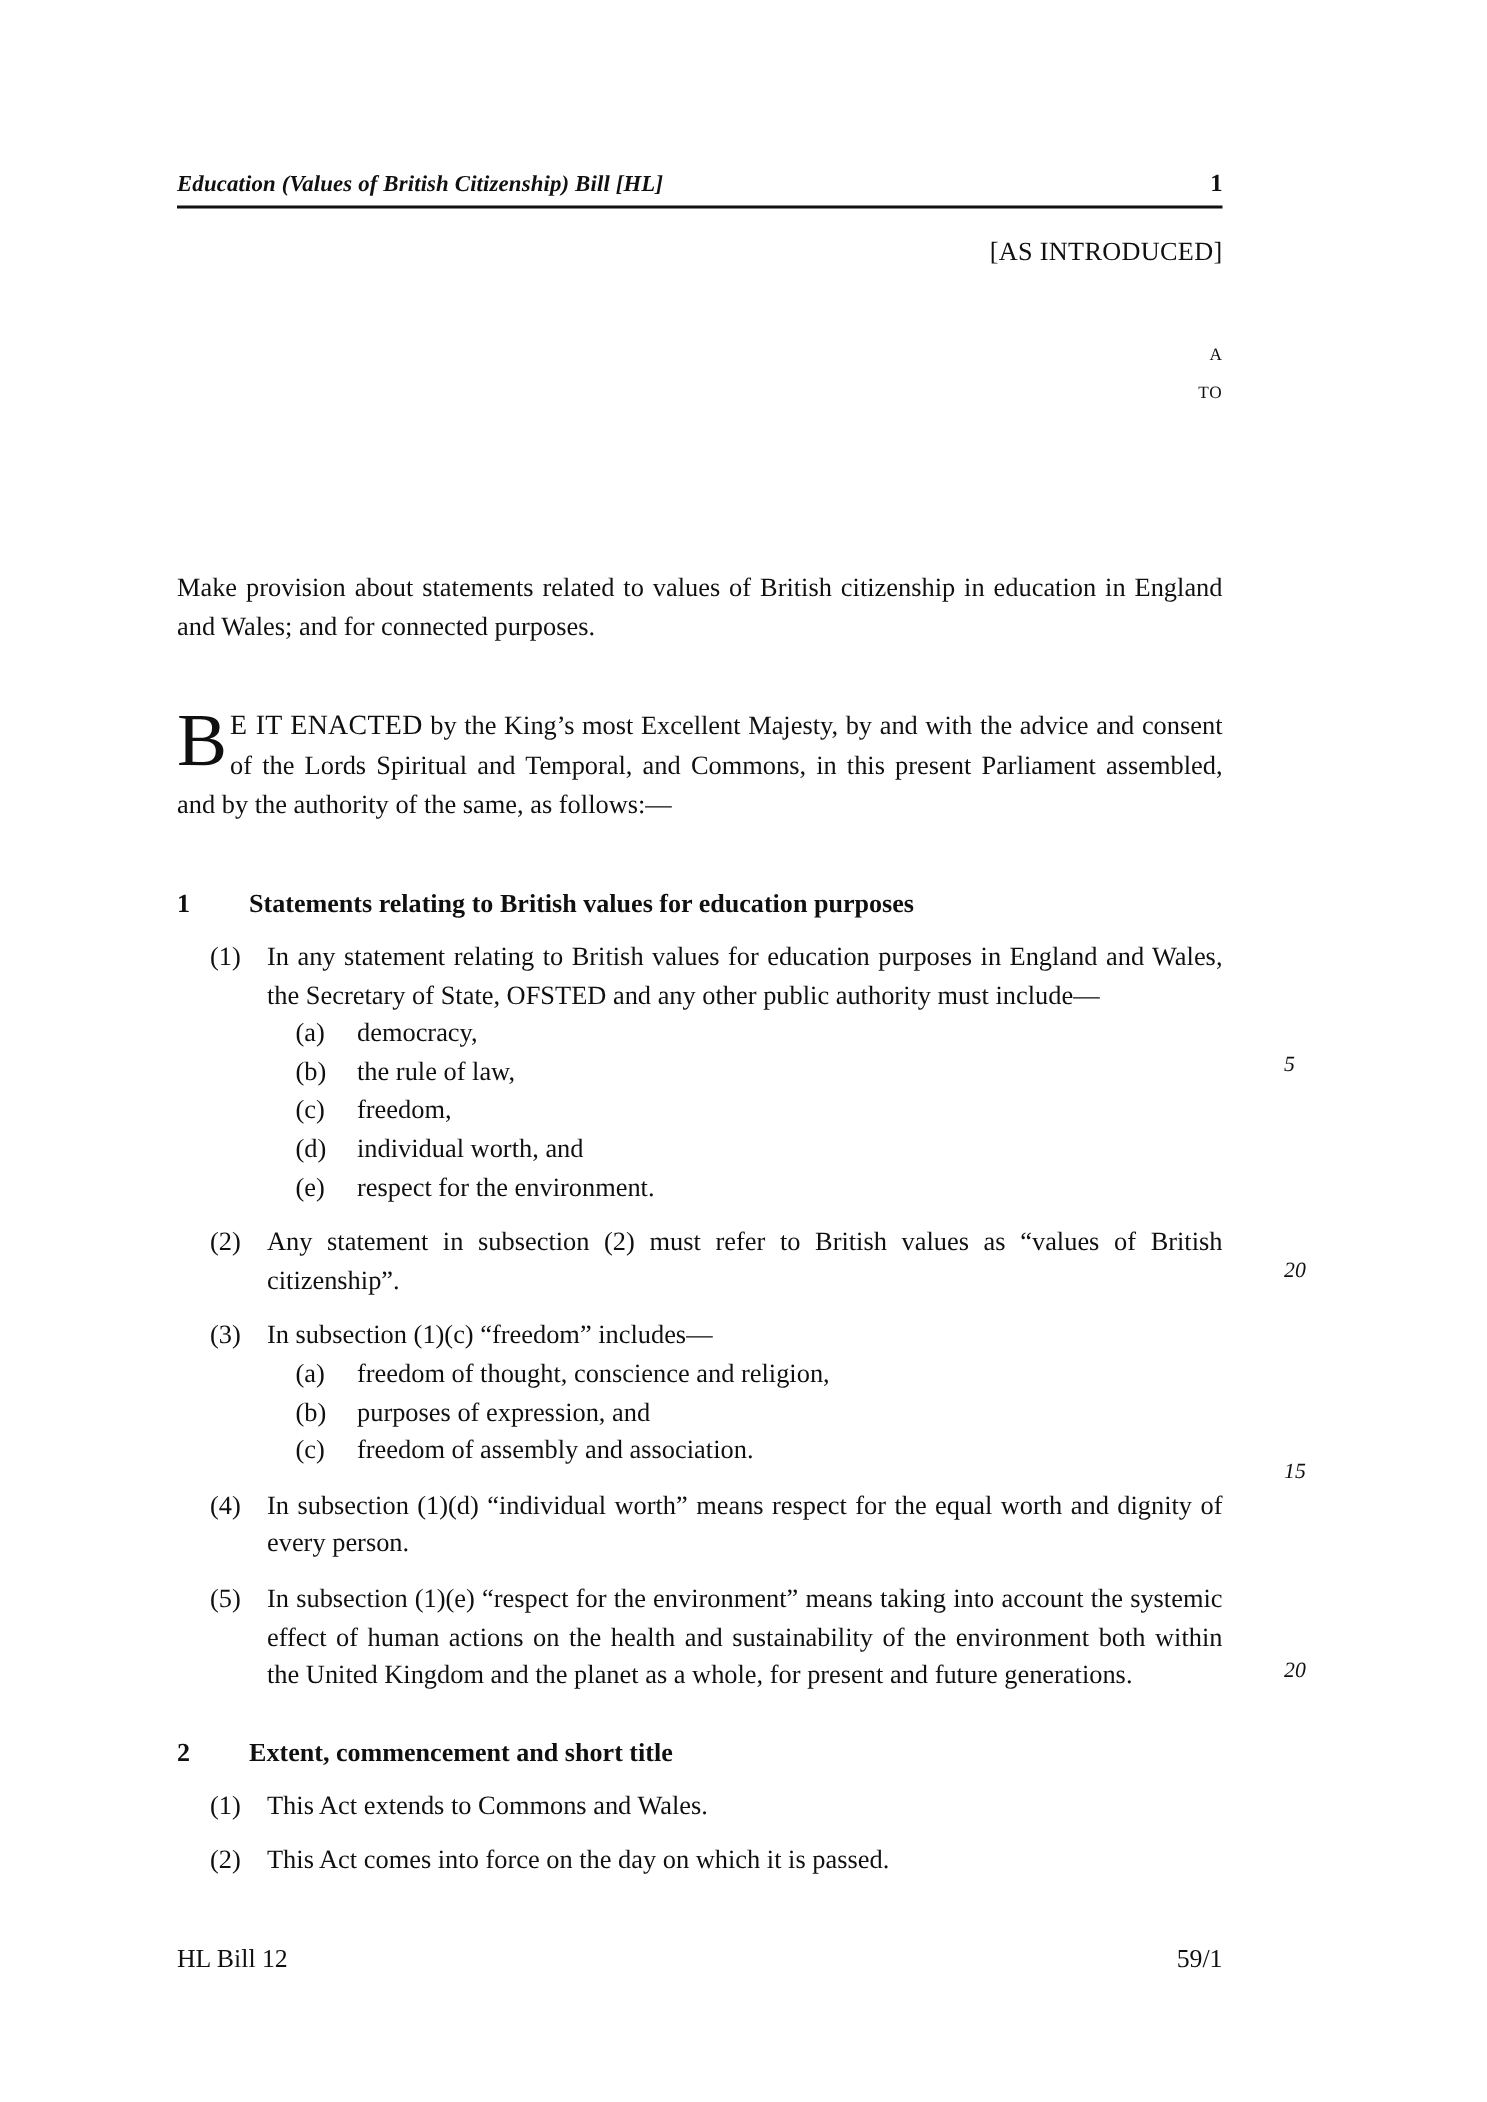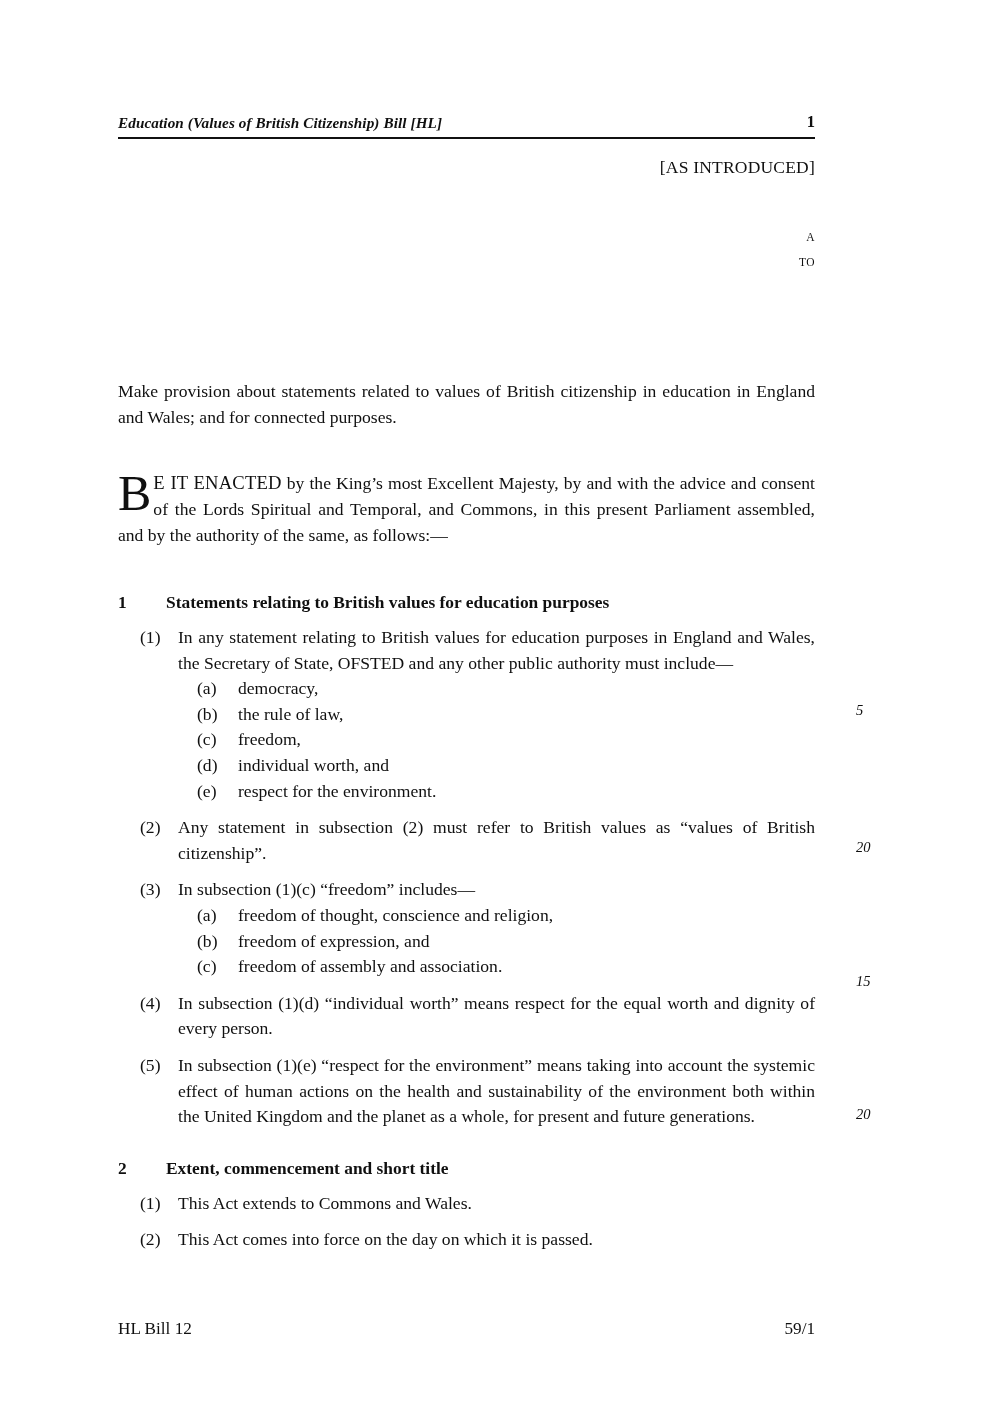--- a/index.html
+++ b/index.html
@@ -189,21 +189,20 @@
 
   
   .footer {
     position: absolute;
     left: 118px;
     top: 1296px;
     width: 697px;
     display: flex;
     justify-content: space-between;
     font-size: 17.2px;
-    margin-top: 23px;
   }
 </style>
 </head>
 <body>
 
 <div class="page">
 
   <div class="running-head">
     <span class="running-head-title">Education (Values of British Citizenship) Bill [HL]</span>
     <span class="running-head-folio">1</span>
@@ -269,21 +268,21 @@
     </div>
     <div class="subsec gap-after">
       <span class="marker"></span>
       <span class="content nojust">
         <span class="para">
           <span class="marker">(a)</span>
           <span class="text">freedom of thought, conscience and religion,</span>
         </span>
         <span class="para">
           <span class="marker">(b)</span>
-          <span class="text">freedom of expression, and</span>
+          <span class="text">purposes of expression, and</span>
         </span>
         <span class="para">
           <span class="marker">(c)</span>
           <span class="text">freedom of assembly and association.</span>
         </span>
       </span>
     </div>
 
     <div class="subsec gap-after">
       <span class="marker">(4)</span>

